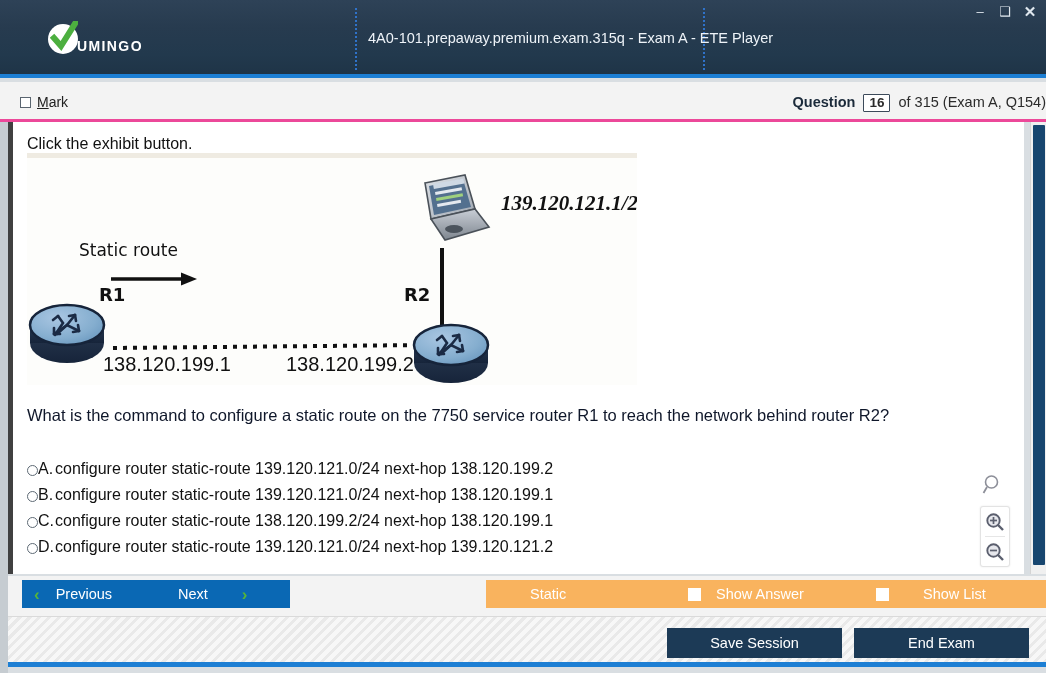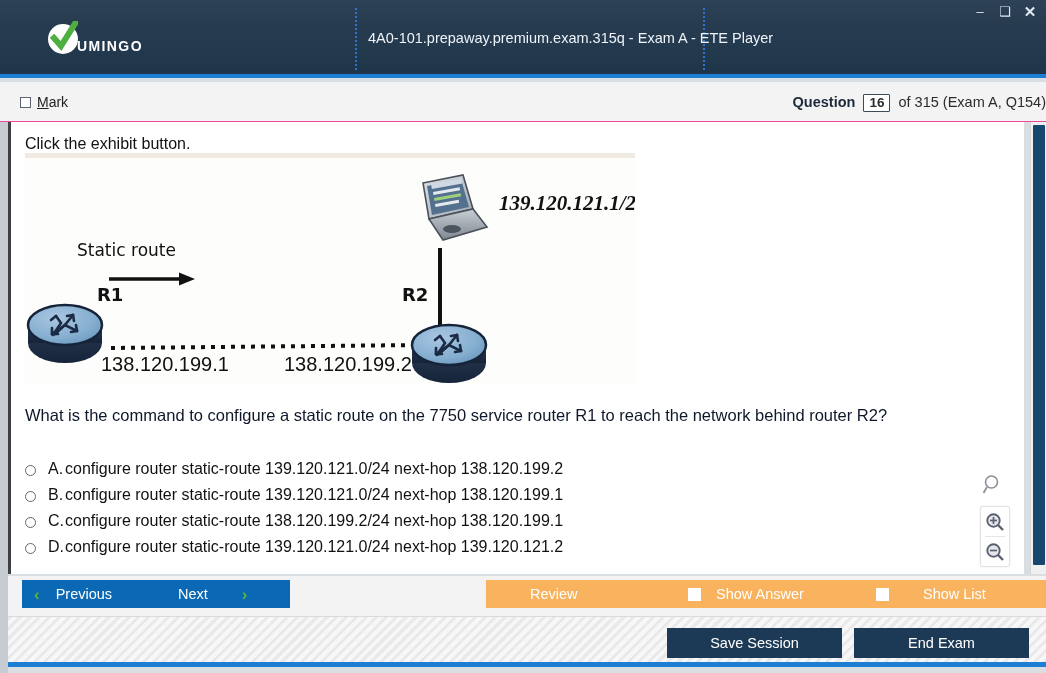--- a/index.html
+++ b/index.html
@@ -50,21 +50,21 @@
   }
   .wc{
     color:#dfe7ee;font-size:13px;line-height:1;cursor:default;
     width:16px;text-align:center;
   }
   .wc.close{font-size:15px;font-weight:bold;}
 
   
   .qheader{
     position:absolute;left:0;top:82px;width:1046px;height:40px;
-    background:#f3f3f3;border-bottom:1px solid #ec4899;
+    background:#f3f3f3;border-bottom:3px solid #ec4899;
     box-sizing:border-box;
   }
   .mark-wrap{
     position:absolute;left:20px;top:12px;display:flex;align-items:center;gap:6px;
   }
   .mark-box{
     width:11px;height:11px;border:1px solid #5a6570;background:#fff;
     box-sizing:border-box;
   }
   .mark-label{font-size:14px;color:#222;}
@@ -77,21 +77,21 @@
   .qnum{
     display:inline-block;border:1px solid #3c4a5a;background:#fff;
     padding:0px 5px 1px;margin:0 4px;font-weight:bold;font-size:13.5px;
     border-radius:1px;
   }
 
   
   .content{
     position:absolute;left:8px;top:122px;width:1016px;height:452px;
     background:#ffffff;
-    border-left:3px solid #404040;
+    border-left:5px solid #404040;
     box-sizing:border-box;
     overflow:hidden;
   }
   .exhibit-lead{
     position:absolute;left:14px;top:13px;font-size:16px;color:#111;
   }
   .exhibit{
     position:absolute;left:14px;top:31px;width:610px;height:232px;
     background:#fdfdfb;
     overflow:hidden;
@@ -101,21 +101,21 @@
     background:#efebe2;
   }
   .exhibit svg{position:absolute;left:0;top:0;}
 
   .question-text{
     position:absolute;left:14px;top:282px;width:950px;
     font-size:16.5px;line-height:1.38;color:#0f172a;
   }
   .options{position:absolute;left:14px;top:338px;width:960px;}
   .opt{
-    display:flex;align-items:flex-start;gap:12px;height:26px;
+    display:flex;align-items:flex-start;gap:0;height:26px;
   }
   .radio{
     width:11px;height:11px;border:1px solid #5e6a75;border-radius:50%;
     background:#fff;box-sizing:border-box;margin-top:5px;flex:0 0 auto;
   }
   .opt-text{font-size:16px;color:#111;white-space:nowrap;}
   .opt-letter{display:inline-block;min-width:17px;}
 
   
   .zoom-tools{
@@ -388,21 +388,21 @@
   <div class="toolbar">
     <div class="btn btn-blue b-prev">
       <span class="chev">‹</span>
       <span>Previous</span>
     </div>
     <div class="btn btn-blue b-next">
       <span>Next</span>
       <span class="chev">›</span>
     </div>
     <div class="btn btn-orange b-review">
-      <span>Review</span>
+      <span>Static</span>
       <span class="tri"></span>
     </div>
     <div class="btn btn-orange b-answer">
       <span class="cbx"></span>
       <span>Show Answer</span>
     </div>
     <div class="btn btn-orange b-list">
       <span class="cbx"></span>
       <span>Show List</span>
     </div>

